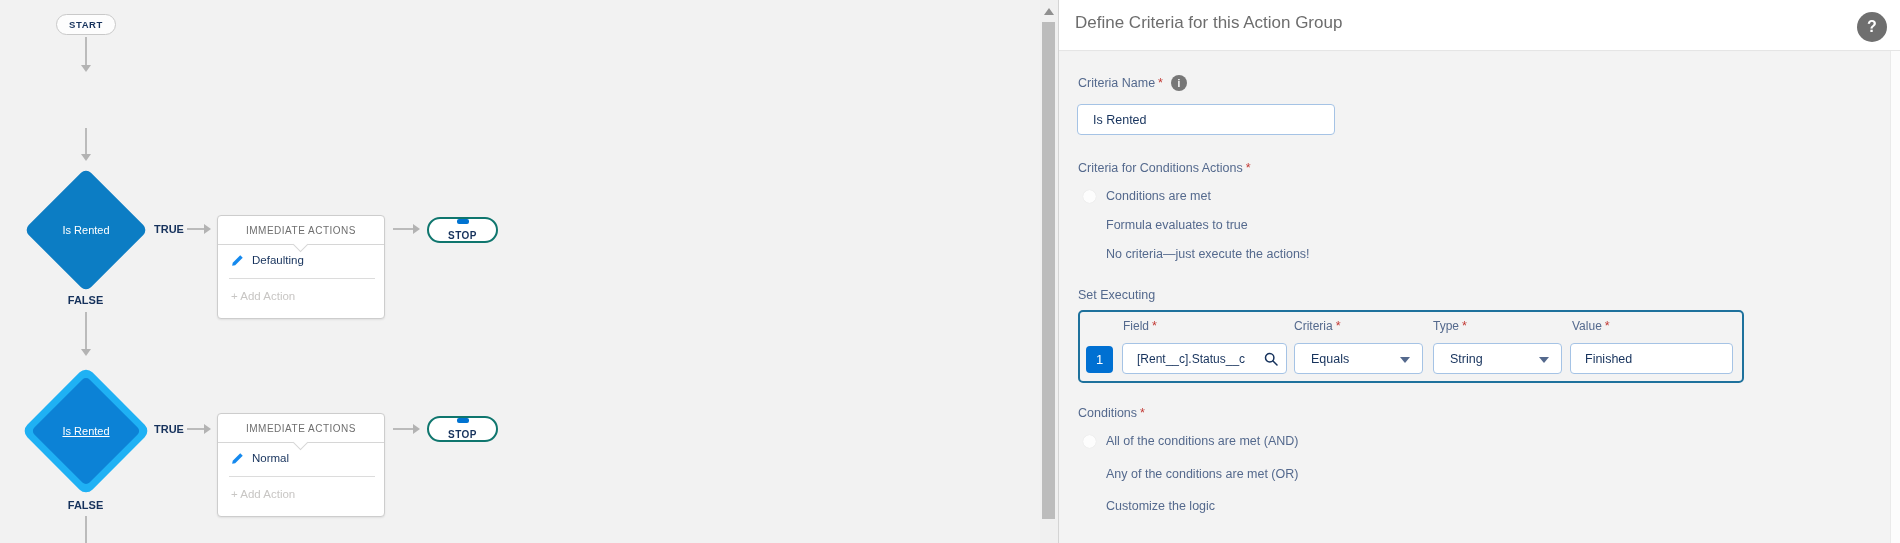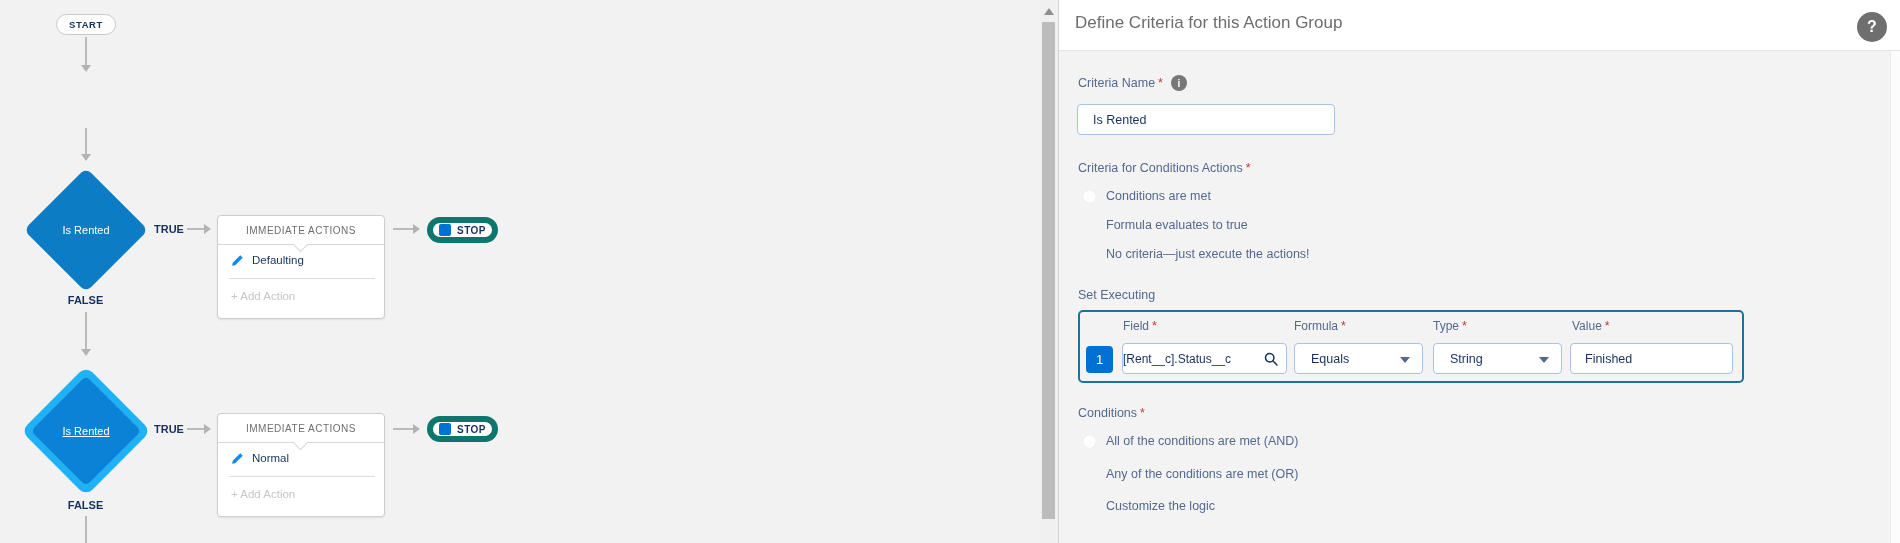--- a/index.html
+++ b/index.html
@@ -40,22 +40,22 @@
                  box-shadow:0 1px 2px rgba(0,0,0,.08); }
   .card-header { height:29px; line-height:29px; text-align:center; font-size:10px; letter-spacing:.5px;
                  color:#6e6e6e; border-bottom:1px solid #d6d6d6; position:relative; }
   .card-notch { position:absolute; left:50%; margin-left:-6px; top:23px; width:11px; height:11px; background:#fff;
                 transform:rotate(45deg); border-right:1px solid #d6d6d6; border-bottom:1px solid #d6d6d6; }
   .card-action-row { position:absolute; left:13px; top:37px; display:flex; align-items:center; gap:7px; cursor:pointer; }
   .card-action-label { font-size:11.5px; color:#16325c; }
   .card-divider { position:absolute; left:11px; top:62px; width:146px; height:1px; background:#dcdcdc; }
   .card-add-action { position:absolute; left:13px; top:74px; font-size:11.5px; color:#c8c6c4; cursor:pointer; }
 
-  .stop-pill { width:71px; height:26px; border:6px solid #0f766e; border-radius:13px; background:#fff;
-               display:flex; align-items:center; justify-content:center; gap:6px; }
+  .stop-pill { width:71px; height:26px; border:2px solid #0f766e; border-radius:13px; background:#fff;
+               display:flex; align-items:center; justify-content:center; gap:6px;flex-direction:column; }
   .stop-square { width:12px; height:12px; background:#0073d1; border-radius:2px; }
   .stop-text { font-size:10px; font-weight:600; letter-spacing:.5px; color:#16325c; }
 
   
   #scrollbar { left:1040px; top:0; width:18px; height:543px; background:#f0f0f0; }
   #scrollbar-up { left:1044px; top:8px; width:0; height:0; border-left:5px solid transparent; border-right:5px solid transparent; border-bottom:7px solid #8f8f8f; }
   #scrollbar-thumb { left:1042px; top:22px; width:13px; height:497px; background:#bcbcbc; }
   #panel-divider { left:1058px; top:0; width:1px; height:543px; background:#d4d4d4; }
 
   
@@ -77,21 +77,21 @@
 
   .radio-row { display:flex; align-items:center; gap:10px; }
   .radio { width:13px; height:13px; border-radius:50%; background:#fdfdfd; box-shadow:0 0 1px rgba(0,0,0,.12); }
   .radio.invisible { background:transparent; box-shadow:none; }
   .radio-label { font-size:12.5px; color:#54698d; }
 
   #cond-box { left:1078px; top:310px; width:666px; height:73px; border:2px solid #1e719c; border-radius:5px; }
   .col-header { font-size:12px; color:#54698d; display:flex; }
   #row-badge { left:1086px; top:346px; width:27px; height:27px; background:#0070d2; border-radius:4px;
                color:#fff; font-size:13px; display:flex; align-items:center; justify-content:center; }
-  #field-combo { left:1122px; top:343px; width:165px; height:31px; padding-left:0; font-size:12px; position:absolute; }
+  #field-combo { left:1122px; top:343px; width:165px; height:31px; padding-left:14px; font-size:12px; position:absolute; }
   #field-combo .search-svg { position:absolute; right:8px; top:8px; }
   .select-box { background:#fff; border:1px solid #a5c3e5; border-radius:4px; color:#16325c; font-size:12.5px;
                 display:flex; align-items:center; padding-left:16px; position:absolute; cursor:pointer; }
   .caret { position:absolute; right:12px; top:13px; width:0; height:0;
            border-left:5px solid transparent; border-right:5px solid transparent; border-top:6px solid #54698d; }
   #operator-select { left:1294px; top:343px; width:129px; height:31px; }
   #type-select { left:1433px; top:343px; width:129px; height:31px; }
   #value-input { left:1570px; top:343px; width:163px; height:31px; padding-left:14px; }
 </style>
 </head>
@@ -209,21 +209,21 @@
 </div>
 
 <div class="abs field-label" style="left:1078px;top:288px;">Set Executing</div>
 <div class="abs" id="cond-box"></div>
 
 <div class="abs col-header" style="left:1123px;top:319px;">
   <span>Field</span>
   <span class="req">*</span>
 </div>
 <div class="abs col-header" style="left:1294px;top:319px;">
-  <span>Formula</span>
+  <span>Criteria</span>
   <span class="req">*</span>
 </div>
 <div class="abs col-header" style="left:1433px;top:319px;">
   <span>Type</span>
   <span class="req">*</span>
 </div>
 <div class="abs col-header" style="left:1572px;top:319px;">
   <span>Value</span>
   <span class="req">*</span>
 </div>

